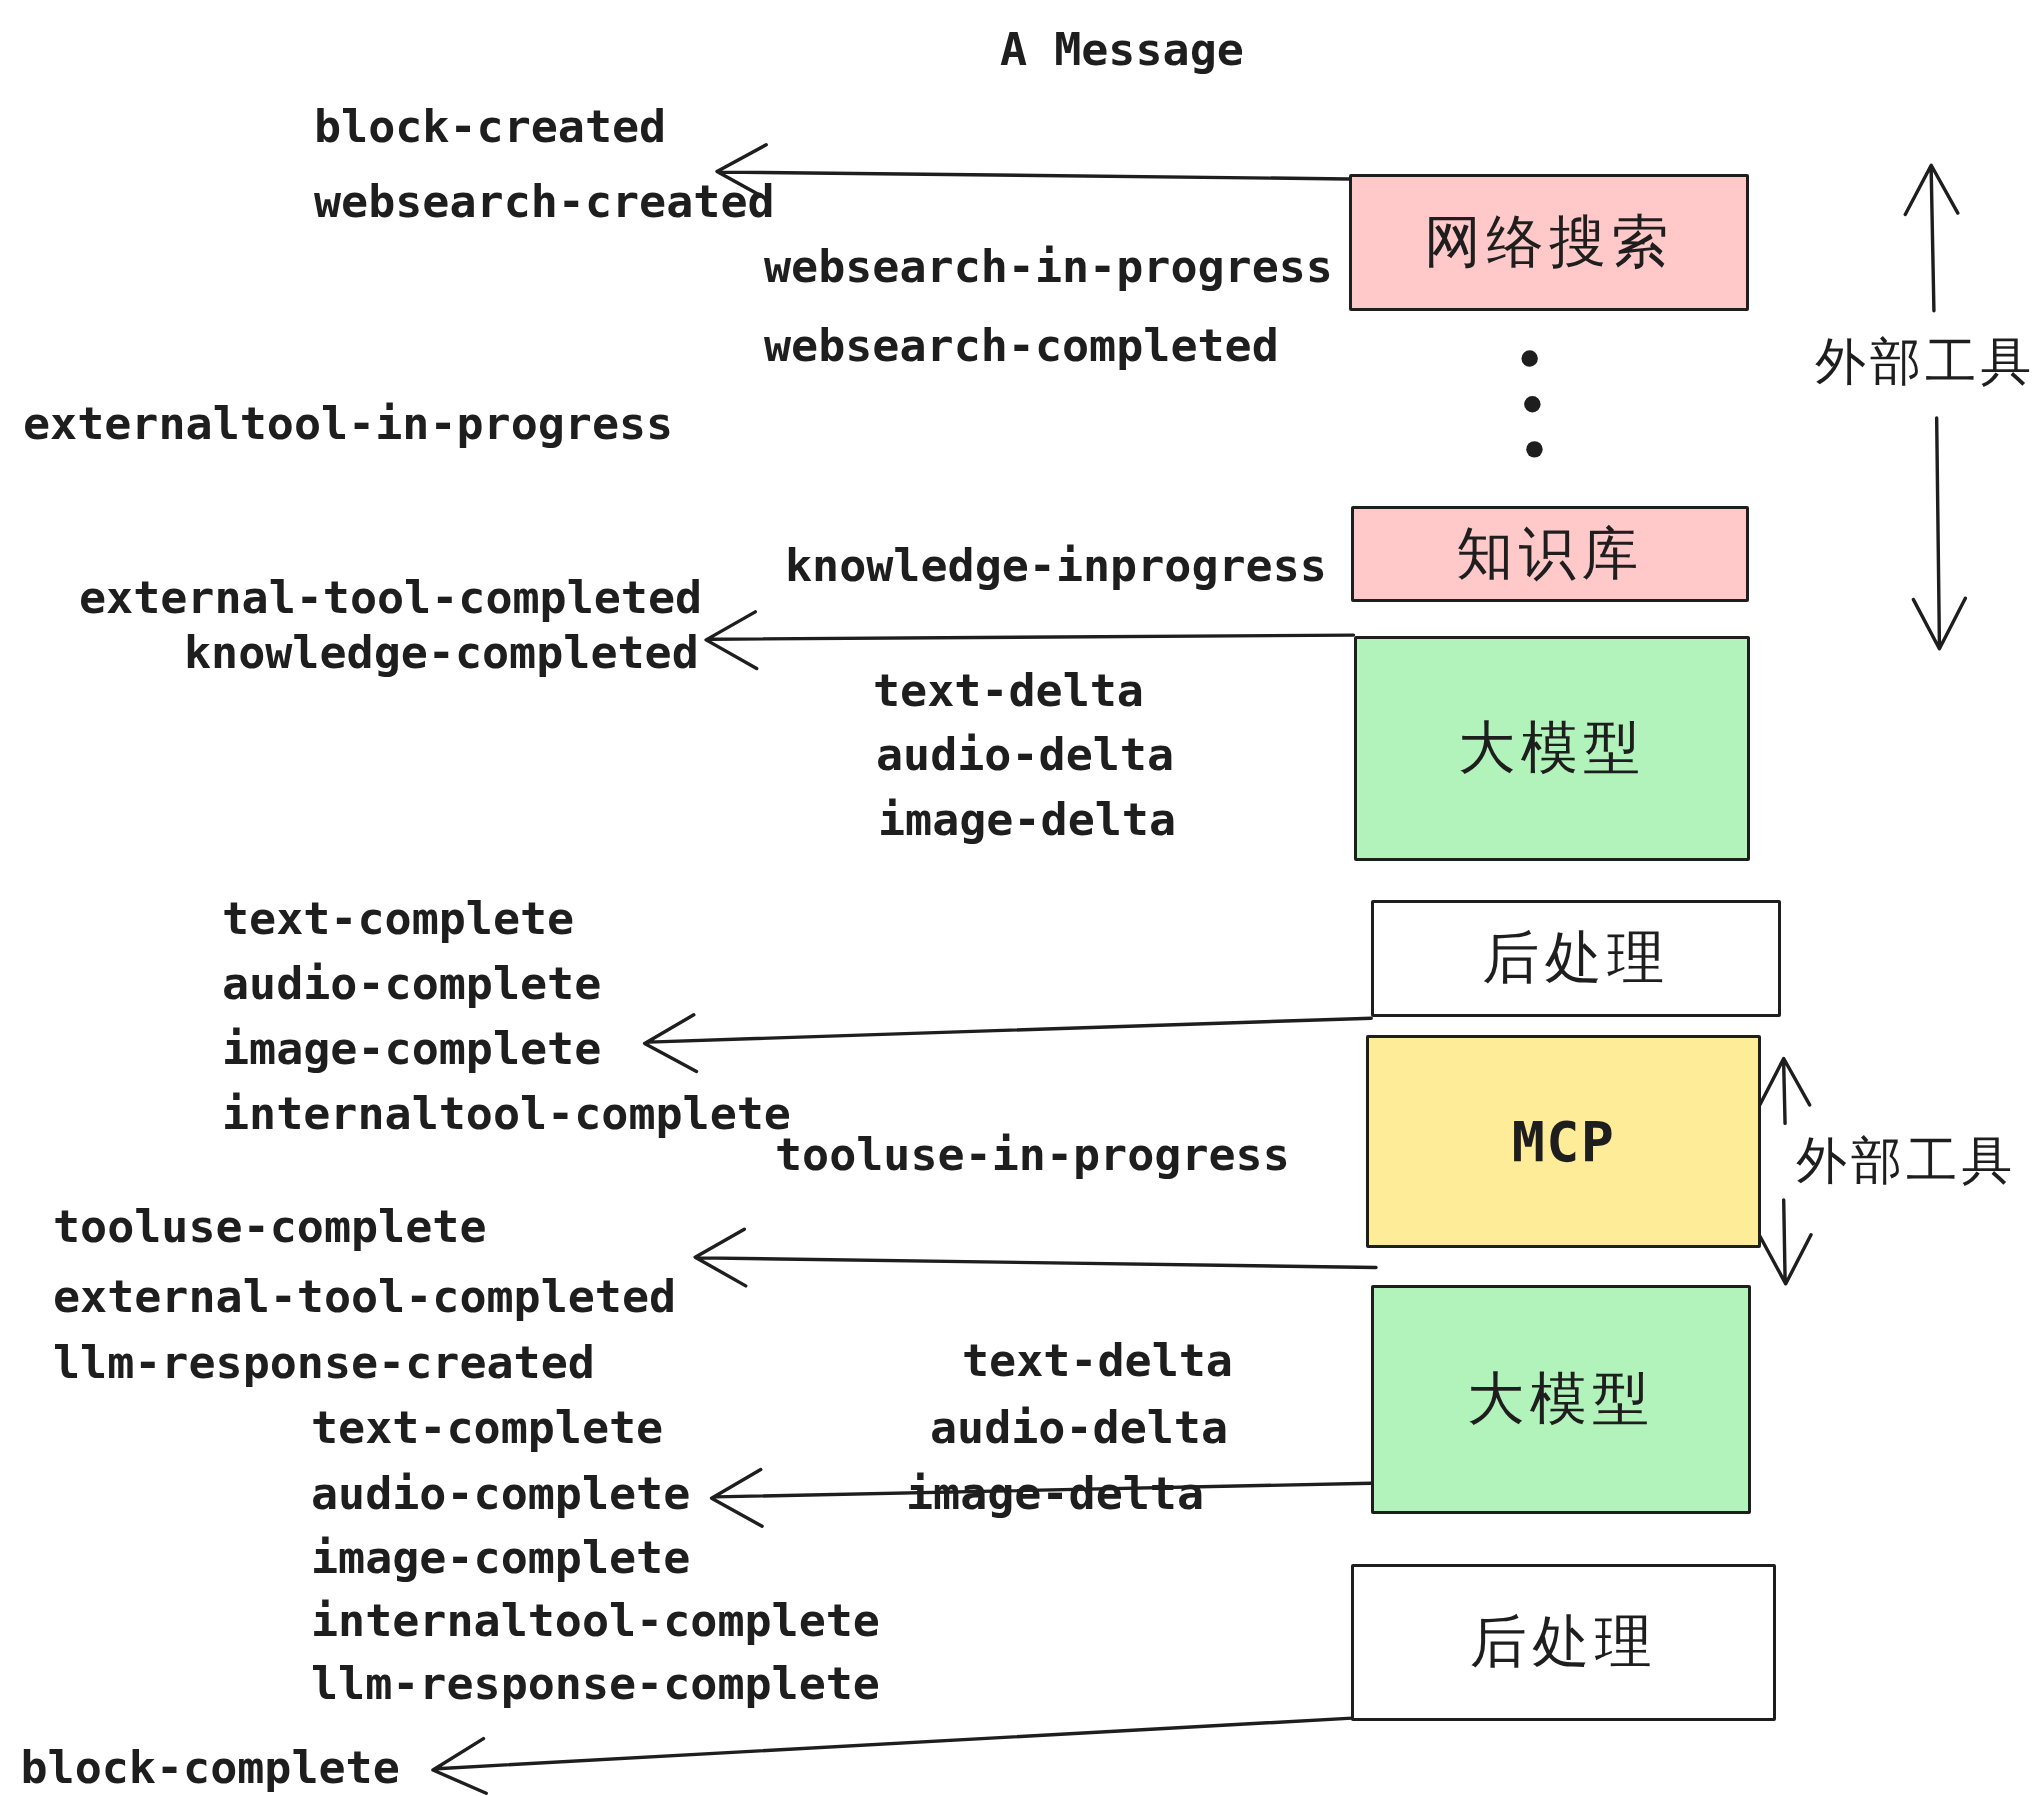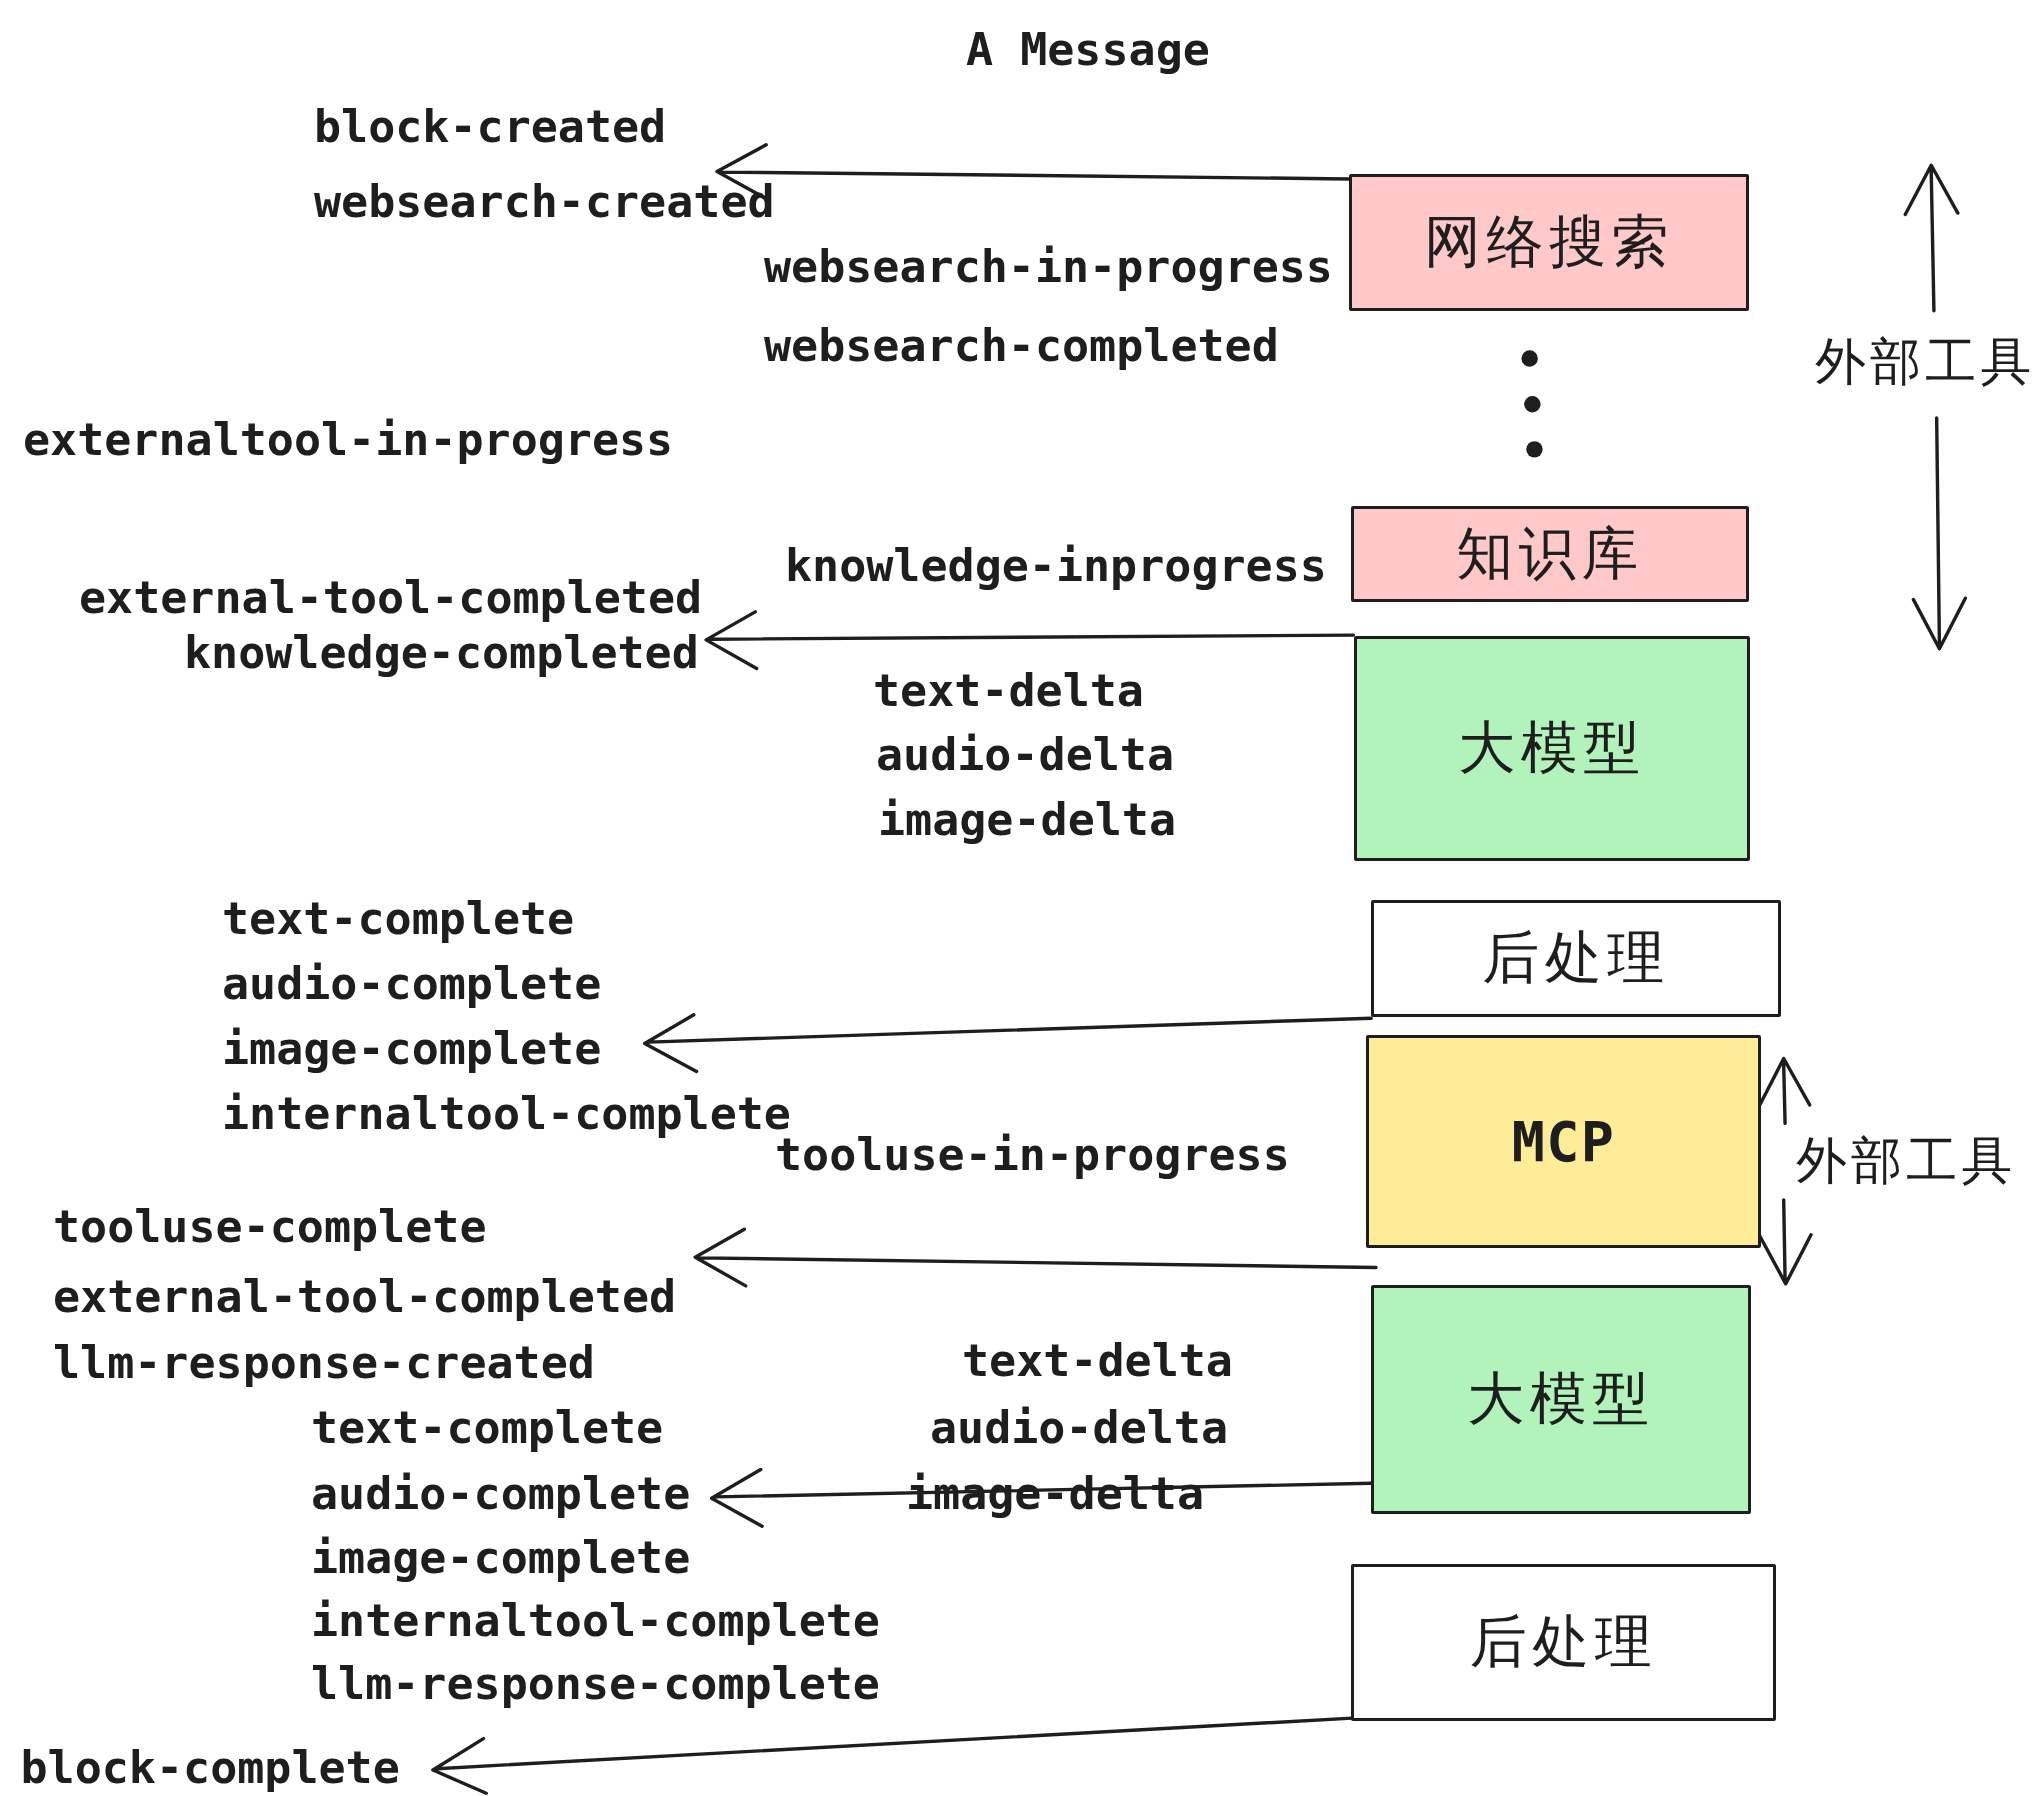--- a/index.html
+++ b/index.html
@@ -48,21 +48,21 @@
     <path d="M1980 2516 L640 2590 M708 2546 L634 2592 L712 2626"></path>
     <path d="M2832 455 L2828 250 M2790 314 L2828 242 L2867 312"></path>
     <path d="M2836 612 L2840 942 M2802 878 L2840 950 L2878 876"></path>
     <path d="M2614 1645 L2612 1558 M2576 1620 L2612 1550 L2650 1618"></path>
     <path d="M2612 1757 L2614 1872 M2577 1810 L2615 1880 L2652 1808"></path>
     <circle cx="2240" cy="525" r="12"></circle>
     <circle cx="2244" cy="592" r="12"></circle>
     <circle cx="2247" cy="658" r="12"></circle>
   </svg>
 
-  <div class="title" style="left:966px;top:22px;">A Message</div>
+  <div class="title" style="left:1000px;top:22px;">A Message</div>
 
   <div class="box" style="left: 1349px; top: 174px; width: 400px; height: 137px; background: rgb(255, 201, 201);">
     <span class="cn">网络搜索</span>
 
   </div>
   <div class="box" style="left: 1351px; top: 506px; width: 398px; height: 96px; background: rgb(255, 201, 201);">
     <span class="cn">知识库</span>
 
   </div>
   <div class="box" style="left: 1354px; top: 636px; width: 396px; height: 225px; background: rgb(178, 242, 187);">
@@ -86,21 +86,21 @@
 
   </div>
 
   <div class="side" style="left:1815px;top:331px;">外部工具</div>
   <div class="side" style="left:1796px;top:1130px;">外部工具</div>
 
   <div class="evt" style="left:314px;top:99px;">block-created</div>
   <div class="evt" style="left:314px;top:174px;">websearch-created</div>
   <div class="evt" style="left:764px;top:239px;">websearch-in-progress</div>
   <div class="evt" style="left:764px;top:318px;">websearch-completed</div>
-  <div class="evt" style="left:23px;top:396px;margin-top:16px;">externaltool-in-progress</div>
+  <div class="evt" style="left:23px;top:396px;">externaltool-in-progress</div>
   <div class="evt" style="left:785px;top:538px;">knowledge-inprogress</div>
   <div class="evt" style="left:79px;top:570px;">external-tool-completed</div>
   <div class="evt" style="left:184px;top:625px;">knowledge-completed</div>
   <div class="evt" style="left:873px;top:663px;">text-delta</div>
   <div class="evt" style="left:876px;top:727px;">audio-delta</div>
   <div class="evt" style="left:878px;top:792px;">image-delta</div>
   <div class="evt" style="left:222px;top:891px;">text-complete</div>
   <div class="evt" style="left:222px;top:956px;">audio-complete</div>
   <div class="evt" style="left:222px;top:1021px;">image-complete</div>
   <div class="evt" style="left:222px;top:1086px;">internaltool-complete</div>

